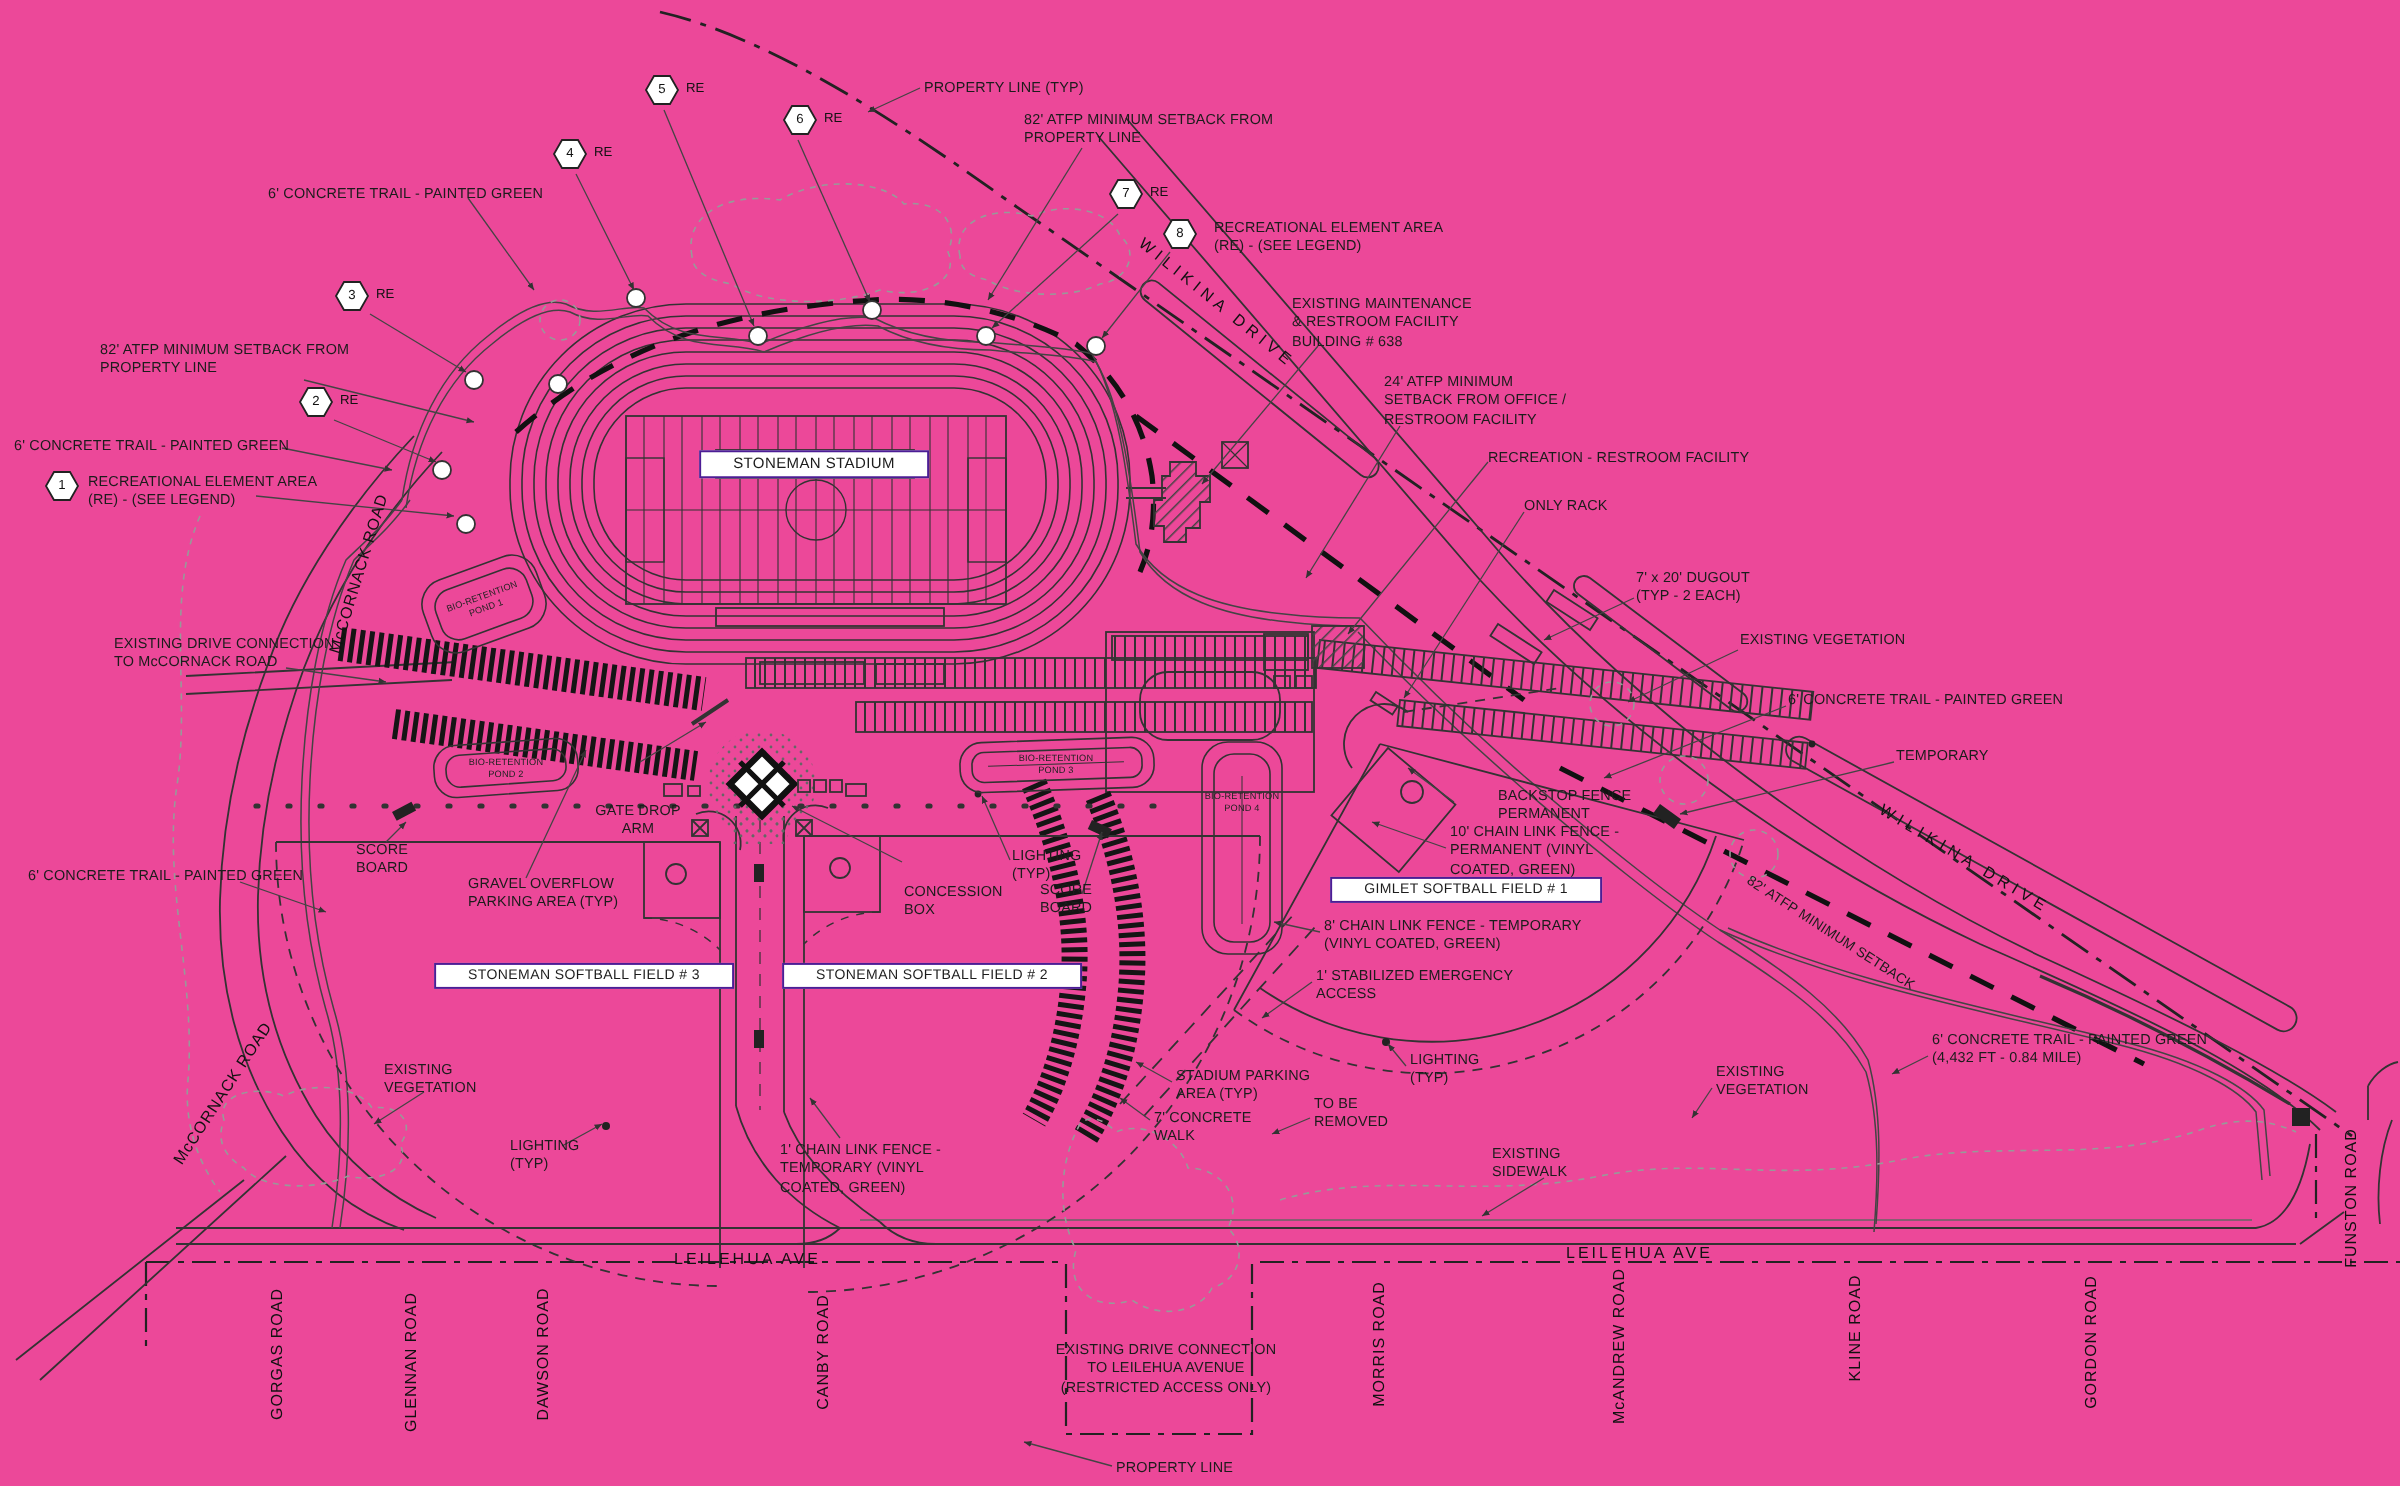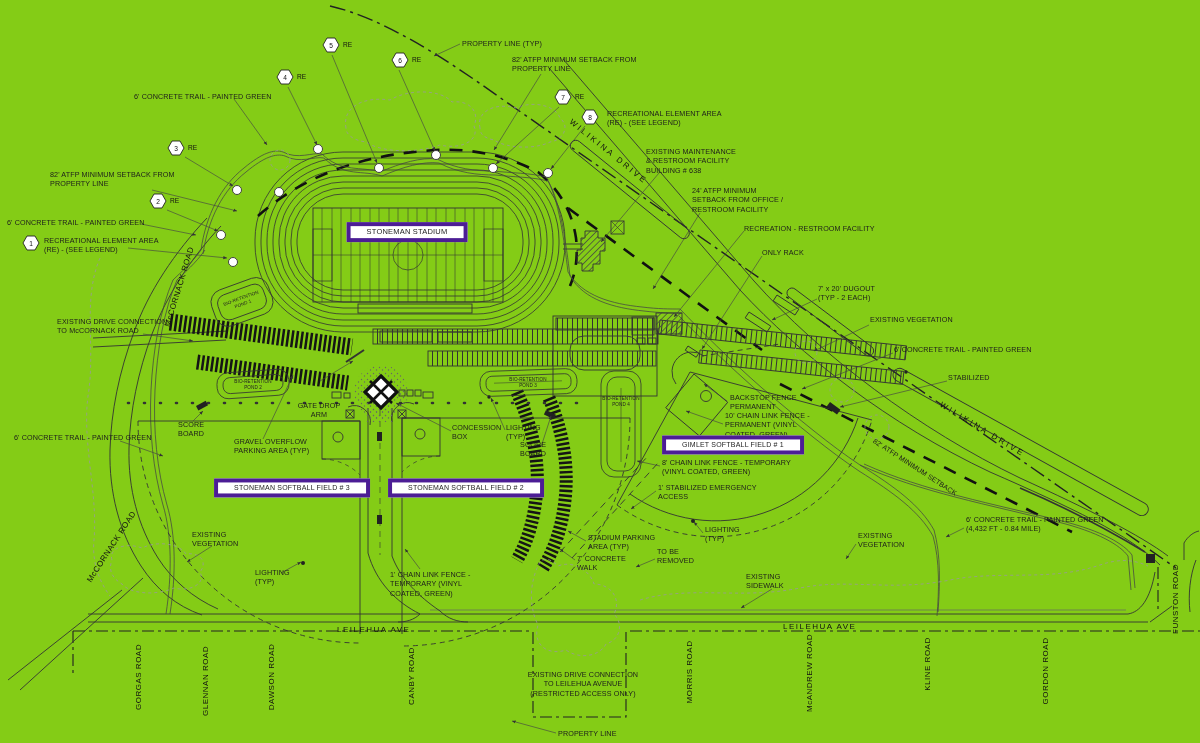--- a/index.html
+++ b/index.html
@@ -1,21 +1,21 @@
 <!DOCTYPE html>
 <html><head>
 <meta charset="utf-8">
 <style>
   html,body{margin:0;padding:0;background:#e8e8e8}
-  #page{position:relative;width:1200px;height:743px;background:#84cc16;overflow:hidden;
+  #page{position:relative;width:1200px;height:743px;background:#ec4899;overflow:hidden;
         font-family:"Liberation Sans",sans-serif}
   #linework{position:absolute;left:0;top:0}
   .lbl{position:absolute;font-size:7.2px;line-height:1.3;color:#1c1c1c;white-space:pre-line;letter-spacing:.1px}
   .ctr{transform:translate(-50%,-50%);text-align:center}
-  .box{border:4px solid #4c1d95;background:#fff;padding:1px 16px;white-space:nowrap;font-size:7px;letter-spacing:.2px}
+  .box{border:1px solid #4c1d95;background:#fff;padding:1px 16px;white-space:nowrap;font-size:7px;letter-spacing:.2px}
   .rd{font-size:8px;letter-spacing:.5px;white-space:nowrap;color:#111;text-align:center}
   .pond{font-size:4.6px;line-height:1.2;text-align:center;color:#222;white-space:pre-line}
   .hexn{position:absolute;font-size:6.6px;color:#111;transform:translate(-50%,-50%)}
   .resuf{position:absolute;font-size:6.6px;color:#111}
 </style>
 </head>
 <body>
 
 <div id="page">
 
@@ -344,41 +344,41 @@
 BUILDING # 638</div>
 <div class="lbl" style="left:692px;top:186px">24' ATFP MINIMUM
 SETBACK FROM OFFICE /
 RESTROOM FACILITY</div>
 <div class="lbl" style="left:744px;top:224px">RECREATION - RESTROOM FACILITY</div>
 <div class="lbl" style="left:762px;top:248px">ONLY RACK</div>
 <div class="lbl" style="left:818px;top:284px">7' x 20' DUGOUT
 (TYP - 2 EACH)</div>
 <div class="lbl" style="left:870px;top:315px">EXISTING VEGETATION</div>
 <div class="lbl" style="left:894px;top:345px">6' CONCRETE TRAIL - PAINTED GREEN</div>
-<div class="lbl" style="left:948px;top:373px">STABILIZED</div>
+<div class="lbl" style="left:948px;top:373px">TEMPORARY</div>
 <div class="lbl" style="left:50px;top:170px">82' ATFP MINIMUM SETBACK FROM
 PROPERTY LINE</div>
 <div class="lbl" style="left:7px;top:218px">6' CONCRETE TRAIL - PAINTED GREEN</div>
 <div class="lbl" style="left:44px;top:236px">RECREATIONAL ELEMENT AREA
 (RE) - (SEE LEGEND)</div>
 <div class="lbl" style="left:57px;top:317px">EXISTING DRIVE CONNECTION
 TO McCORNACK ROAD</div>
 <div class="lbl ctr" style="left:319px;top:410px">GATE DROP
 ARM</div>
 <div class="lbl" style="left:178px;top:420px">SCORE
 BOARD</div>
 <div class="lbl" style="left:234px;top:437px">GRAVEL OVERFLOW
 PARKING AREA  (TYP)</div>
-<div class="lbl" style="left:452px;top:423px">CONCESSION
+<div class="lbl" style="left:452px;top:441px">CONCESSION
 BOX</div>
 <div class="lbl" style="left:506px;top:423px">LIGHTING
 (TYP)</div>
 <div class="lbl" style="left:520px;top:440px">SCORE
 BOARD</div>
-<div class="lbl" style="left:730px;top:393px">BACKSTOP FENCE
+<div class="lbl" style="left:749px;top:393px">BACKSTOP FENCE
 PERMANENT</div>
 <div class="lbl" style="left:725px;top:411px">10' CHAIN LINK FENCE -
 PERMANENT (VINYL
 COATED, GREEN)</div>
 <div class="lbl box ctr" style="left:733px;top:445px">GIMLET SOFTBALL FIELD # 1</div>
 <div class="lbl" style="left:662px;top:458px">8' CHAIN LINK FENCE - TEMPORARY
 (VINYL COATED, GREEN)</div>
 <div class="lbl" style="left:658px;top:483px">1' STABILIZED EMERGENCY
 ACCESS</div>
 <div class="lbl" style="left:14px;top:433px">6' CONCRETE TRAIL - PAINTED GREEN</div>

